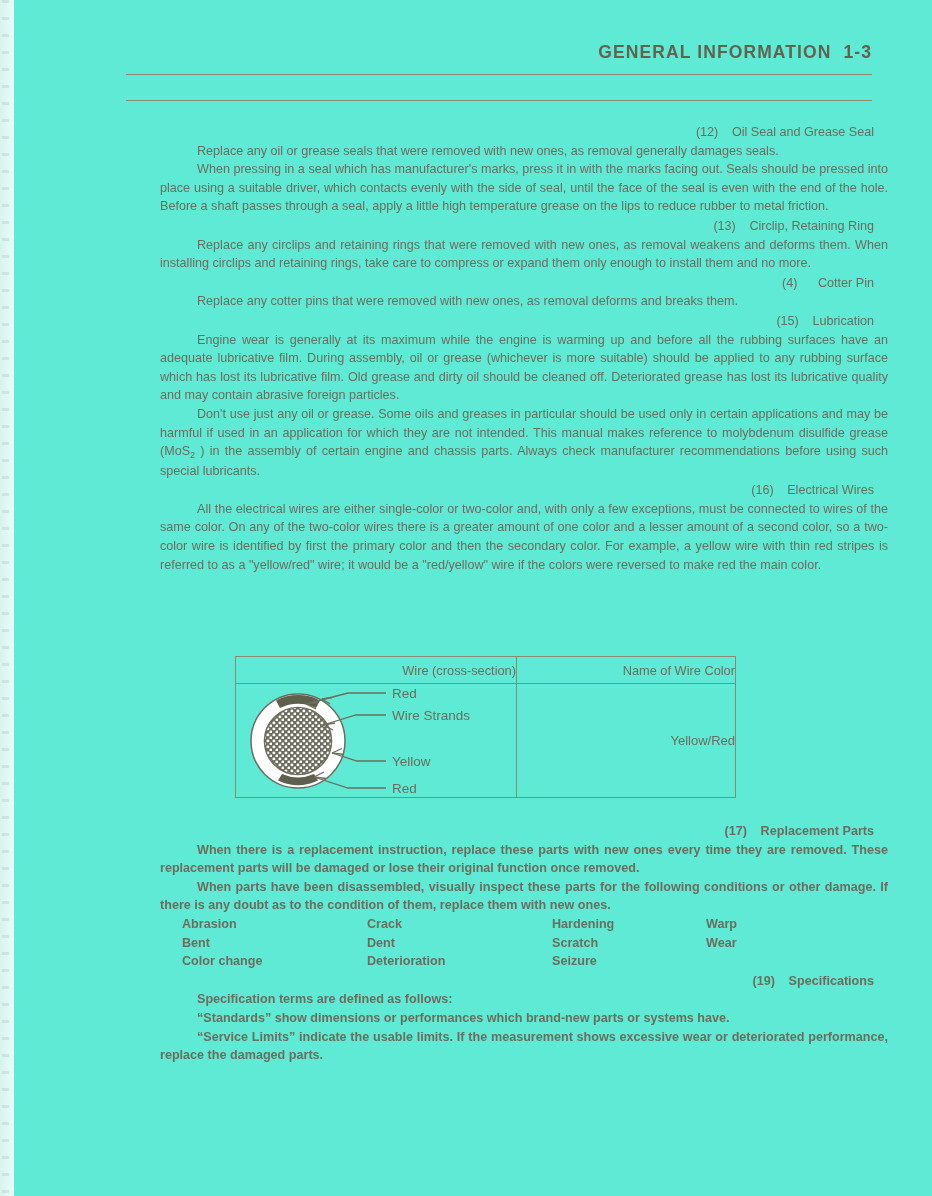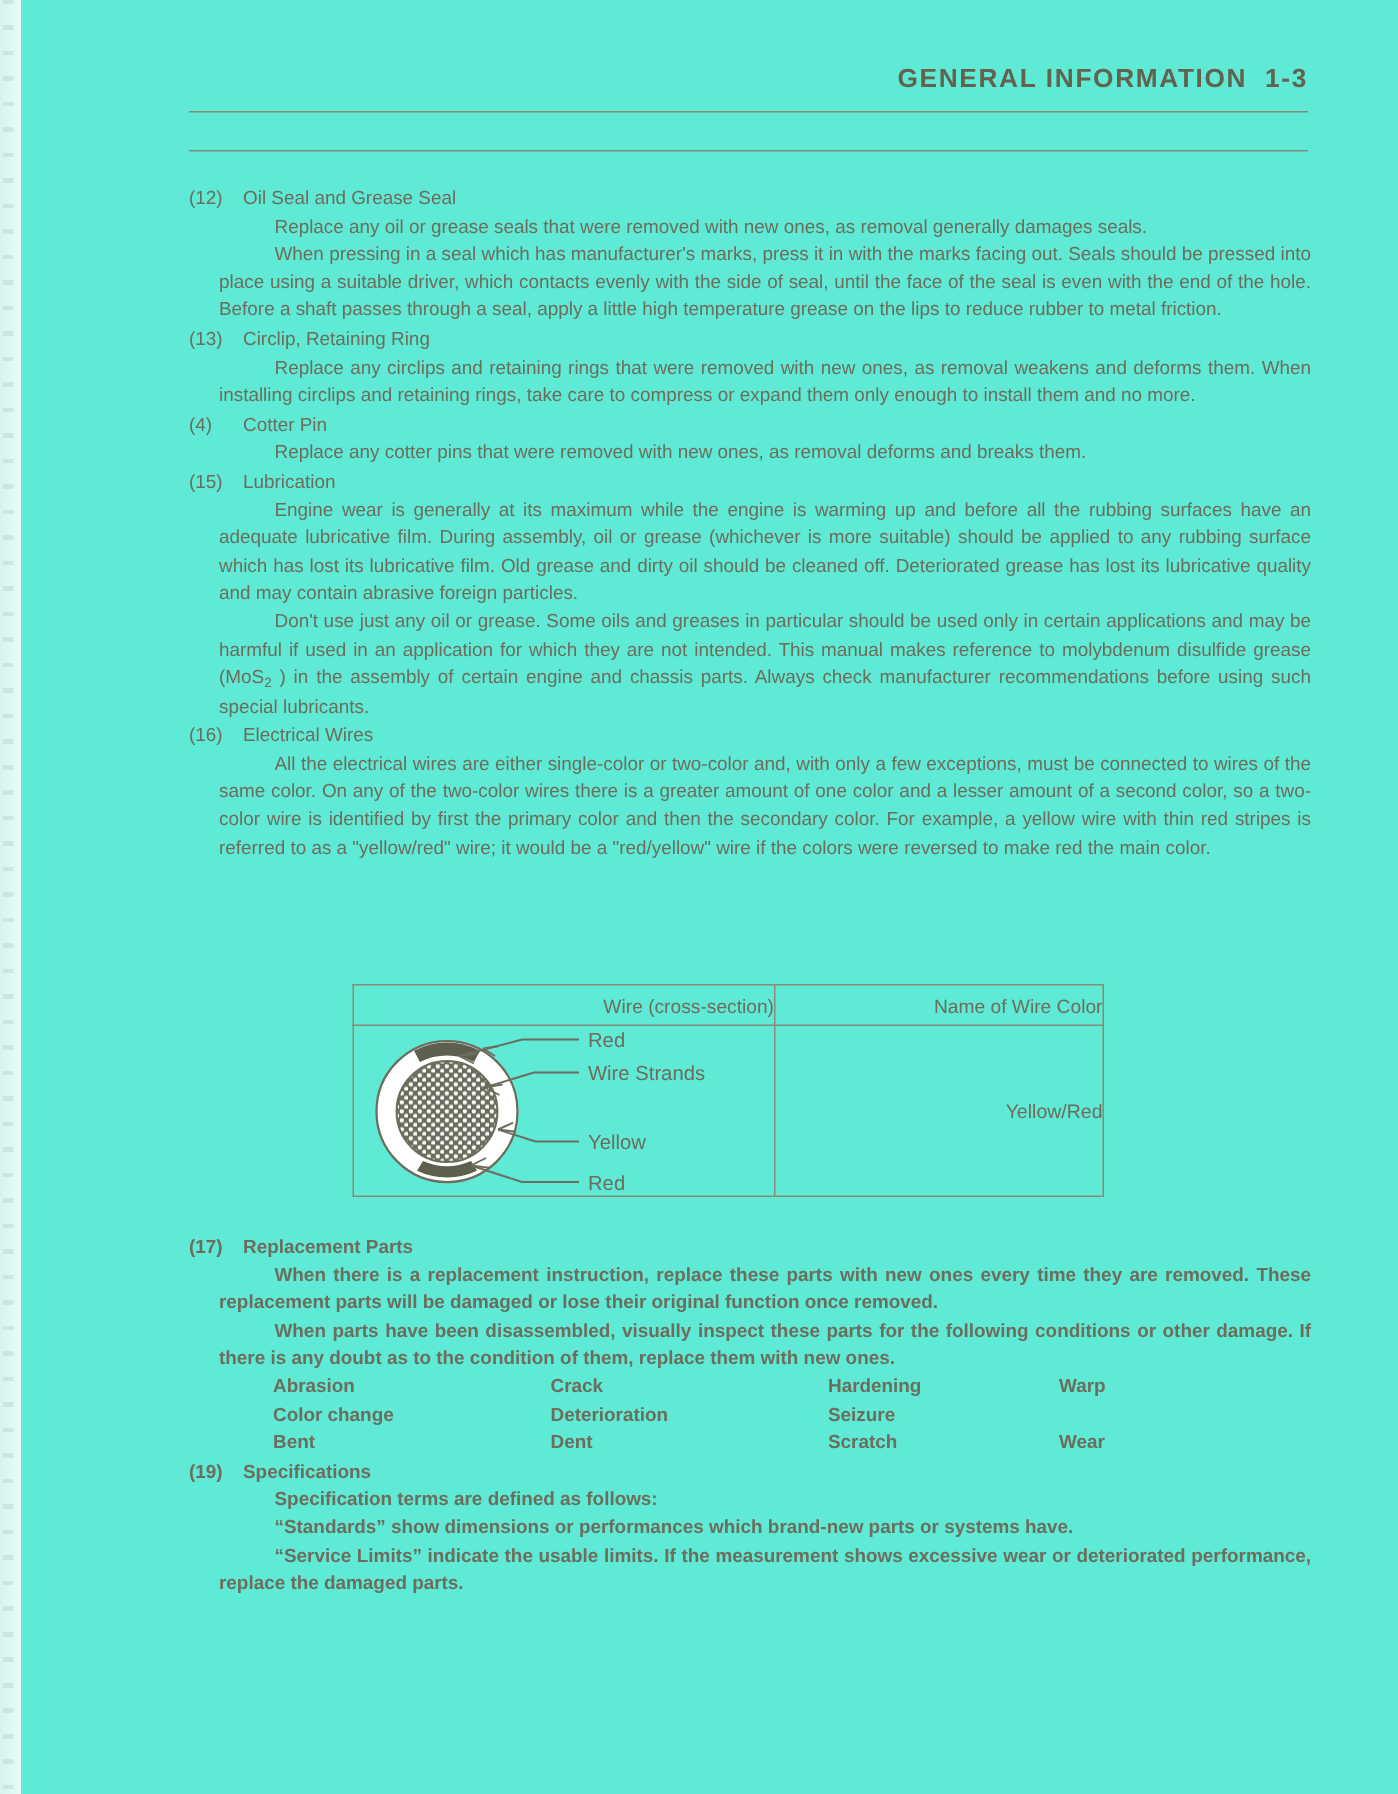--- a/index.html
+++ b/index.html
@@ -73,31 +73,32 @@
     left: 126px;
     top: 122px;
     width: 748px;
     font-size: 12.6px;
     line-height: 18.6px;
     color: #6d6d5d;
   }
   .item-head {
     display: flex;
     margin-top: 1px;
+    justify-content: flex-end;
   }
   .item-num {
     width: 36px;
     flex: 0 0 36px;
     white-space: pre;
   }
   .item-title { white-space: pre; }
   .para {
     text-indent: 37px;
     text-align: justify;
-    margin-left: 20px;
+    margin-left: 34px;
     margin-right: 0;
     width: 728px;
   }
   .para.last-flush { text-align: left; }
   sub {
     font-size: 9px;
     vertical-align: baseline;
     position: relative;
     top: 3px;
   }
@@ -283,31 +284,31 @@
     <div class="para">When parts have been disassembled, visually inspect these parts for the following conditions or other damage.  If there is any doubt as to the condition of them, replace them with new ones.</div>
 
     <div class="terms">
       <div class="terms-row">
         <div class="terms-col tc1">Abrasion</div>
         <div class="terms-col tc2">Crack</div>
         <div class="terms-col tc3">Hardening</div>
         <div class="terms-col tc4">Warp</div>
       </div>
       <div class="terms-row">
+        <div class="terms-col tc1">Bent</div>
+        <div class="terms-col tc2">Dent</div>
+        <div class="terms-col tc3">Scratch</div>
+        <div class="terms-col tc4">Wear</div>
+      </div>
+      <div class="terms-row">
         <div class="terms-col tc1">Color change</div>
         <div class="terms-col tc2">Deterioration</div>
         <div class="terms-col tc3">Seizure</div>
         <div class="terms-col tc4"></div>
       </div>
-      <div class="terms-row">
-        <div class="terms-col tc1">Bent</div>
-        <div class="terms-col tc2">Dent</div>
-        <div class="terms-col tc3">Scratch</div>
-        <div class="terms-col tc4">Wear</div>
-      </div>
     </div>
 
     <div class="item-head">
       <span class="item-num">(19)</span>
       <span class="item-title">Specifications</span>
     </div>
     <div class="para last-flush">Specification terms are defined as follows:</div>
     <div class="para last-flush">“Standards” show dimensions or performances which brand-new parts or systems have.</div>
     <div class="para">“Service Limits” indicate the usable limits.  If the measurement shows excessive wear or deteriorated performance, replace the damaged parts.</div>
   </div>

